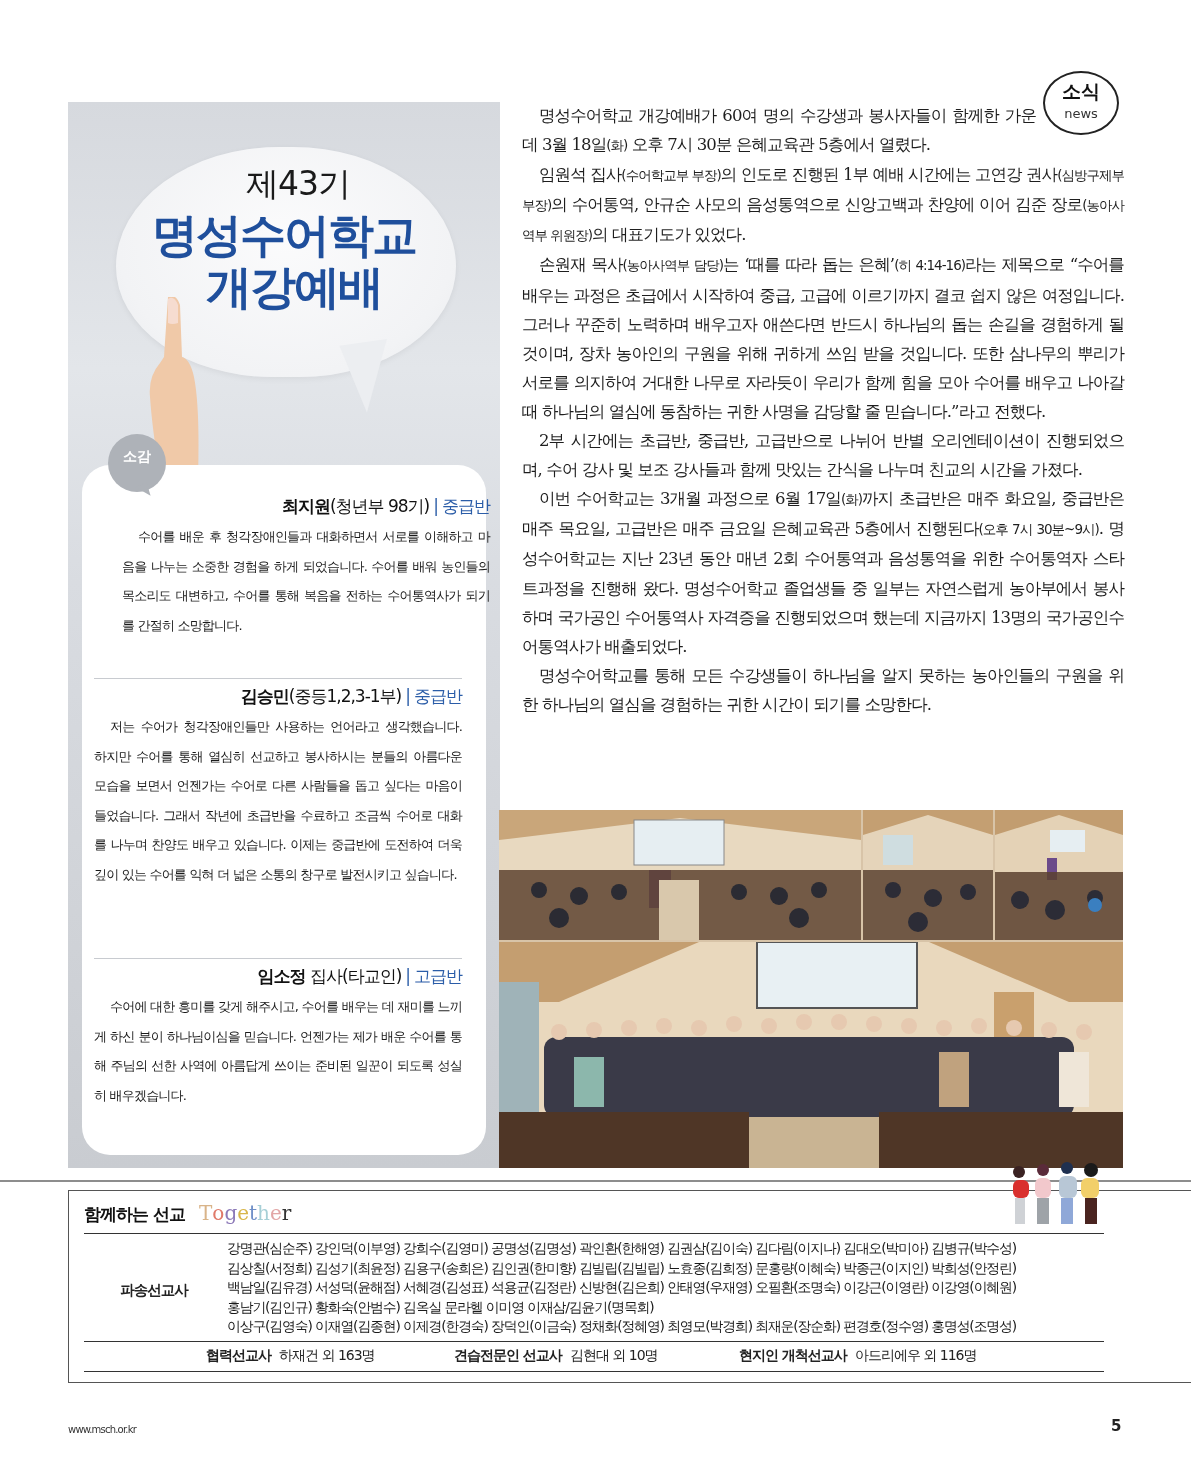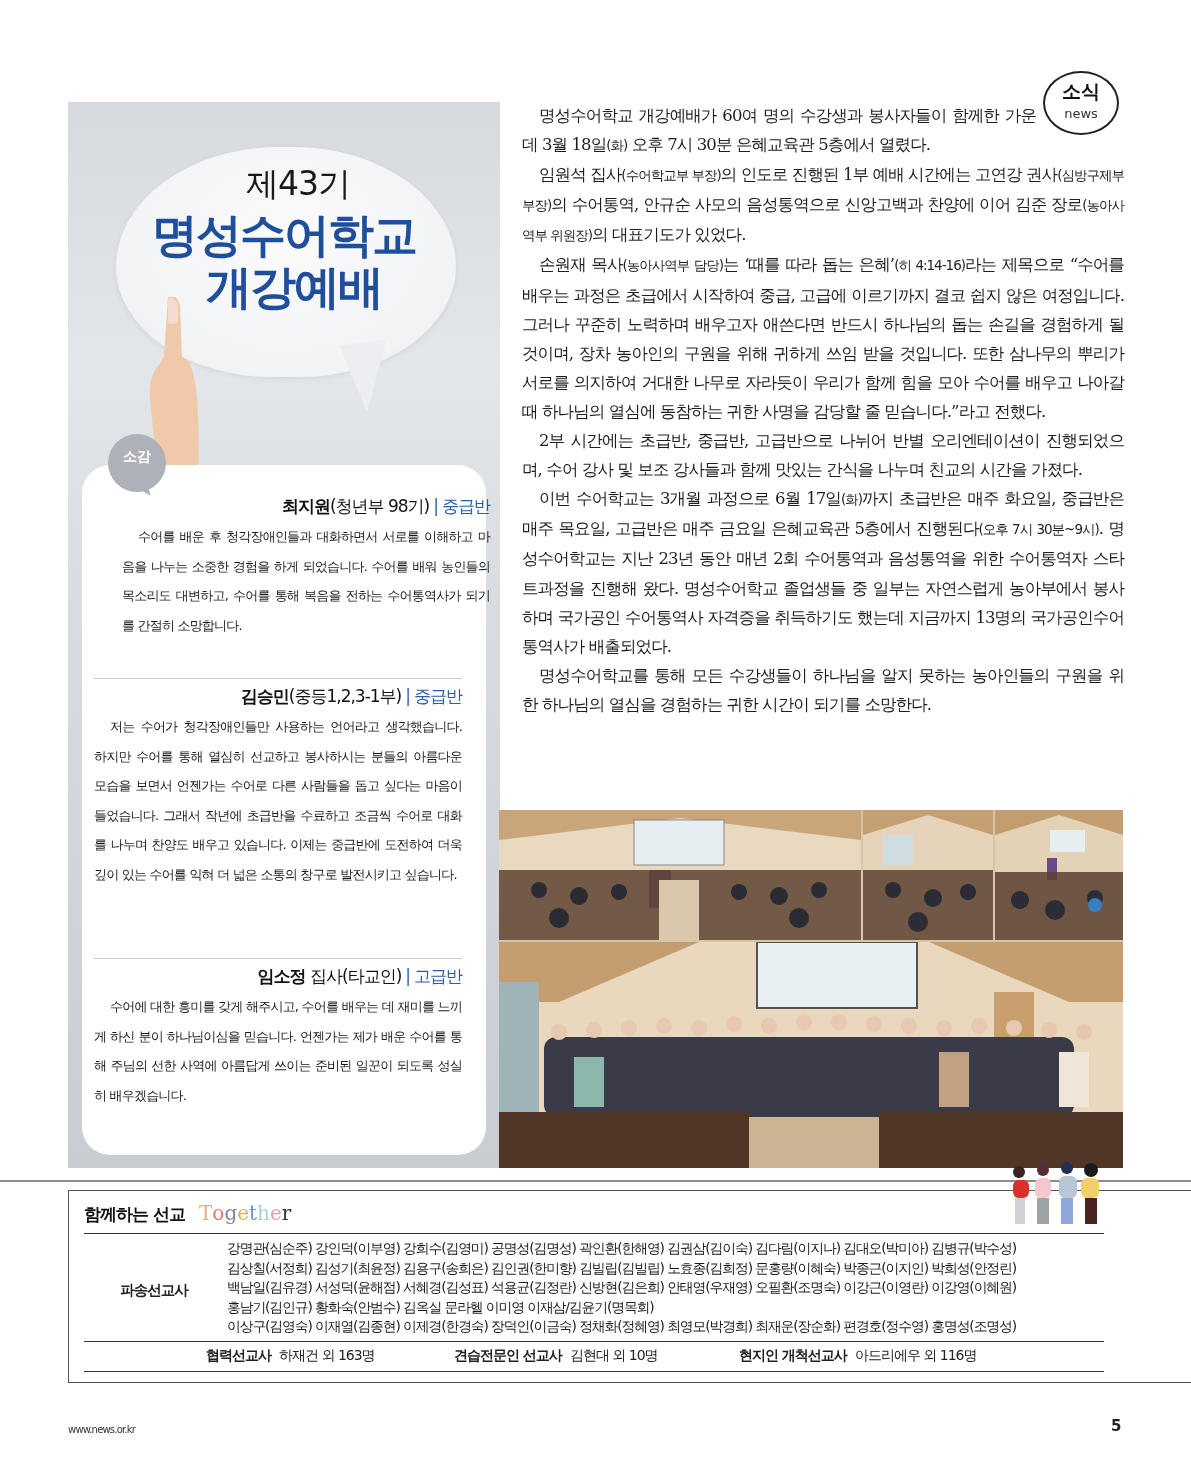--- a/index.html
+++ b/index.html
@@ -172,21 +172,21 @@
 <div class="news-badge">
   <span class="ko">소식</span>
   <span class="en">news</span>
 </div>
 
 <div class="article">
   <p class="first"><span>명성수어학교 개강예배가 60여 명의 수강생과 봉사자들이 함께한 가운데 3월 18일</span><span class="small">(화)</span><span> 오후 7시 30분 은혜교육관 5층에서 열렸다.</span></p>
   <p><span>임원석 집사</span><span class="small">(수어학교부 부장)</span><span>의 인도로 진행된 1부 예배 시간에는 고연강 권사</span><span class="small">(심방구제부 부장)</span><span>의 수어통역, 안규순 사모의 음성통역으로 신앙고백과 찬양에 이어 김준 장로</span><span class="small">(농아사역부 위원장)</span><span>의 대표기도가 있었다.</span></p>
   <p><span>손원재 목사</span><span class="small">(농아사역부 담당)</span><span>는 ‘때를 따라 돕는 은혜’</span><span class="small">(히 4:14-16)</span><span>라는 제목으로 “수어를 배우는 과정은 초급에서 시작하여 중급, 고급에 이르기까지 결코 쉽지 않은 여정입니다. 그러나 꾸준히 노력하며 배우고자 애쓴다면 반드시 하나님의 돕는 손길을 경험하게 될 것이며, 장차 농아인의 구원을 위해 귀하게 쓰임 받을 것입니다. 또한 삼나무의 뿌리가 서로를 의지하여 거대한 나무로 자라듯이 우리가 함께 힘을 모아 수어를 배우고 나아갈 때 하나님의 열심에 동참하는 귀한 사명을 감당할 줄 믿습니다.”라고 전했다.</span></p>
   <p><span>2부 시간에는 초급반, 중급반, 고급반으로 나뉘어 반별 오리엔테이션이 진행되었으며, 수어 강사 및 보조 강사들과 함께 맛있는 간식을 나누며 친교의 시간을 가졌다.</span></p>
-  <p><span>이번 수어학교는 3개월 과정으로 6월 17일</span><span class="small">(화)</span><span>까지 초급반은 매주 화요일, 중급반은 매주 목요일, 고급반은 매주 금요일 은혜교육관 5층에서 진행된다</span><span class="small">(오후 7시 30분~9시)</span><span>. 명성수어학교는 지난 23년 동안 매년 2회 수어통역과 음성통역을 위한 수어통역자 스타트과정을 진행해 왔다. 명성수어학교 졸업생들 중 일부는 자연스럽게 농아부에서 봉사하며 국가공인 수어통역사 자격증을 취득하기도 했는데 지금까지 13명의 국가공인수어통역사가 배출되었다.</span></p>
+  <p><span>이번 수어학교는 3개월 과정으로 6월 17일</span><span class="small">(화)</span><span>까지 초급반은 매주 화요일, 중급반은 매주 목요일, 고급반은 매주 금요일 은혜교육관 5층에서 진행된다</span><span class="small">(오후 7시 30분~9시)</span><span>. 명성수어학교는 지난 23년 동안 매년 2회 수어통역과 음성통역을 위한 수어통역자 스타트과정을 진행해 왔다. 명성수어학교 졸업생들 중 일부는 자연스럽게 농아부에서 봉사하며 국가공인 수어통역사 자격증을 진행되었으며 했는데 지금까지 13명의 국가공인수어통역사가 배출되었다.</span></p>
   <p><span>명성수어학교를 통해 모든 수강생들이 하나님을 알지 못하는 농아인들의 구원을 위한 하나님의 열심을 경험하는 귀한 시간이 되기를 소망한다.</span></p>
 </div>
 
 <div class="photos">
   <div class="photo" style="left:0;top:0;width:362px;height:130px;">
     <svg viewBox="0 0 362 130" preserveAspectRatio="none">
       <rect width="362" height="130" fill="#e8d9c0"></rect>
       <polygon points="0,0 362,0 362,30 181,8 0,30" fill="#c9a67a"></polygon>
       <rect x="135" y="10" width="90" height="45" fill="#e6eef2" stroke="#888" stroke-width="1"></rect>
       <rect x="150" y="60" width="22" height="38" fill="#6b4a8a"></rect>
@@ -305,14 +305,14 @@
   <circle cx="38" cy="12" r="6" fill="#5a2b3a"></circle>
   <rect x="32" y="40" width="12" height="26" fill="#9ea3a8"></rect>
   <rect x="54" y="18" width="18" height="22" rx="6" fill="#b8c7d6"></rect>
   <circle cx="62" cy="10" r="6" fill="#1f3050"></circle>
   <rect x="56" y="40" width="12" height="26" fill="#8fa8d8"></rect>
   <rect x="76" y="20" width="18" height="20" rx="6" fill="#f2cf6a"></rect>
   <circle cx="86" cy="12" r="7" fill="#1a1a1a"></circle>
   <rect x="80" y="40" width="12" height="26" fill="#4a2420"></rect>
 </svg>
 
-<div class="footer-url">www.news.or.kr</div>
+<div class="footer-url">www.msch.or.kr</div>
 <div class="page-num">5</div>
 
 </body></html>

